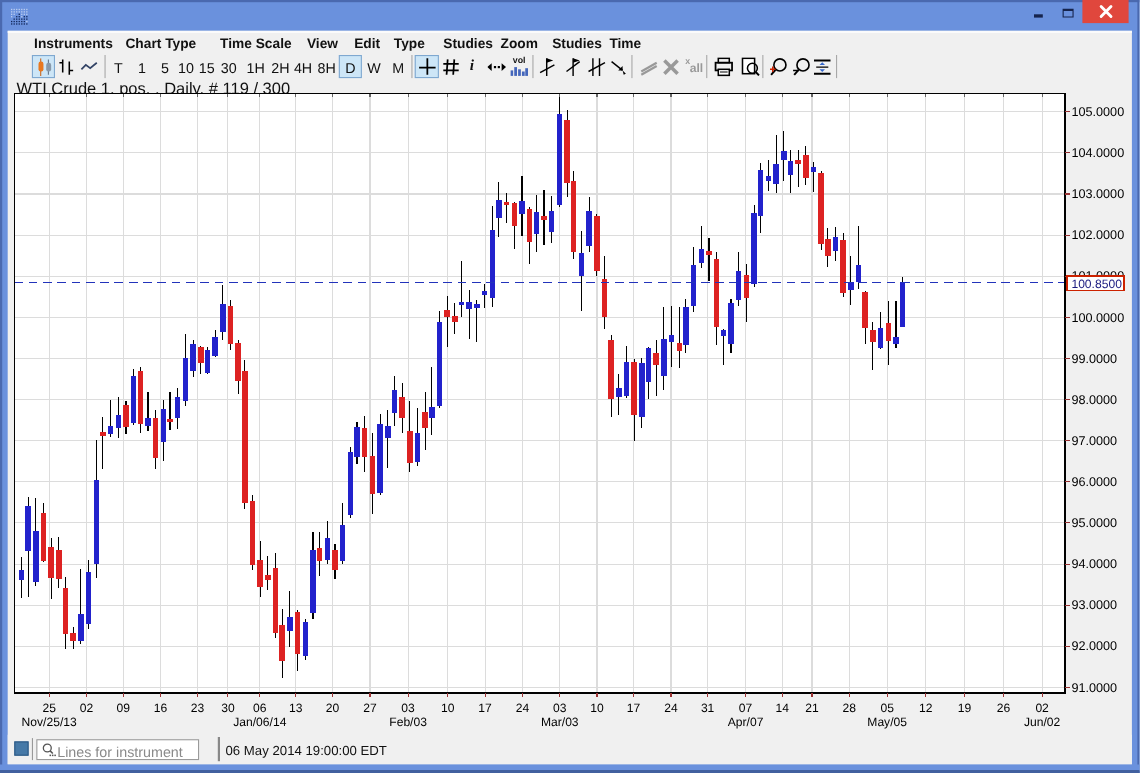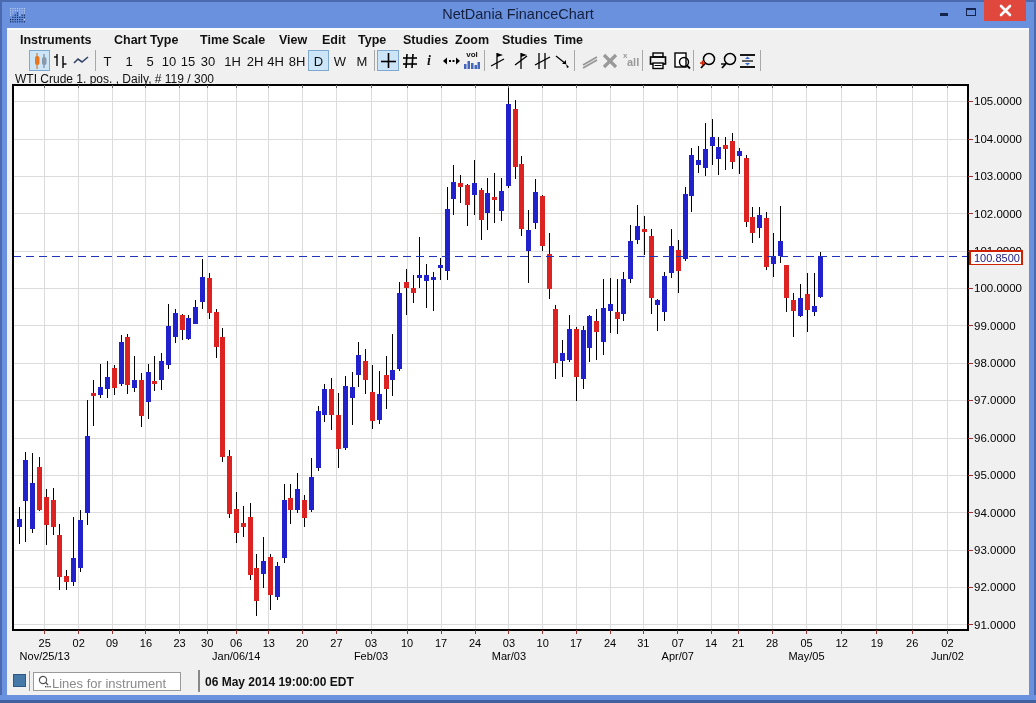--- a/index.html
+++ b/index.html
@@ -55,32 +55,31 @@
       <rect x="21.5" y="19.0" width="1.2" height="1.2" fill="#12275a" fill-opacity="1"></rect>
       <rect x="23.8" y="19.0" width="1.2" height="1.2" fill="#ffffff" fill-opacity="0.55"></rect>
       <rect x="10.0" y="21.2" width="1.2" height="1.2" fill="#12275a" fill-opacity="1"></rect>
       <rect x="12.3" y="21.2" width="1.2" height="1.2" fill="#12275a" fill-opacity="1"></rect>
       <rect x="14.6" y="21.2" width="1.2" height="1.2" fill="#12275a" fill-opacity="1"></rect>
       <rect x="16.9" y="21.2" width="1.2" height="1.2" fill="#12275a" fill-opacity="1"></rect>
       <rect x="19.2" y="21.2" width="1.2" height="1.2" fill="#12275a" fill-opacity="1"></rect>
       <rect x="21.5" y="21.2" width="1.2" height="1.2" fill="#12275a" fill-opacity="1"></rect>
       <rect x="23.8" y="21.2" width="1.2" height="1.2" fill="#12275a" fill-opacity="1"></rect>
     </svg>
-  <div style="position:absolute;left:0;top:6px;width:1036px;text-align:center;font-size:14.5px;color:#15203f">NetDania FinanceChart</div>
   <div style="position:absolute;left:940px;top:12.5px;width:8px;height:3px;background:#16244d"></div>
   <div style="position:absolute;left:966px;top:7.5px;width:10px;height:8px;border:1.4px solid #16244d;border-top:2.6px solid #16244d"></div>
   <div style="position:absolute;left:984px;top:0;width:42px;height:21px;background:#e0473d"></div>
   <svg style="position:absolute;left:999px;top:4px" width="13" height="13" viewBox="0 0 13 13">
       <path d="M2 2 L11 11 M11 2 L2 11" stroke="#ffffff" stroke-width="2.6" stroke-linecap="round"></path>
     </svg>
 
   <div style="position:absolute;left:7px;top:28px;width:1022px;height:667px;background:#f0f0f0"></div>
   <div style="position:absolute;left:7px;top:28px;width:1022px;height:2px;background:#fbfbfb"></div>
 
-  <div style="position:absolute;left:20px;top:33px;font:bold 12.5px 'Liberation Sans',sans-serif;color:#111">Instruments</div>
+  <div style="position:absolute;left:31px;top:33px;font:bold 12.5px 'Liberation Sans',sans-serif;color:#111">Instruments</div>
 <div style="position:absolute;left:114px;top:33px;font:bold 12.5px 'Liberation Sans',sans-serif;color:#111">Chart Type</div>
 <div style="position:absolute;left:200px;top:33px;font:bold 12.5px 'Liberation Sans',sans-serif;color:#111">Time Scale</div>
 <div style="position:absolute;left:279px;top:33px;font:bold 12.5px 'Liberation Sans',sans-serif;color:#111">View</div>
 <div style="position:absolute;left:322px;top:33px;font:bold 12.5px 'Liberation Sans',sans-serif;color:#111">Edit</div>
 <div style="position:absolute;left:358px;top:33px;font:bold 12.5px 'Liberation Sans',sans-serif;color:#111">Type</div>
 <div style="position:absolute;left:403px;top:33px;font:bold 12.5px 'Liberation Sans',sans-serif;color:#111">Studies</div>
 <div style="position:absolute;left:455px;top:33px;font:bold 12.5px 'Liberation Sans',sans-serif;color:#111">Zoom</div>
 <div style="position:absolute;left:502px;top:33px;font:bold 12.5px 'Liberation Sans',sans-serif;color:#111">Studies</div>
 <div style="position:absolute;left:554px;top:33px;font:bold 12.5px 'Liberation Sans',sans-serif;color:#111">Time</div>
   <div style="position:absolute;left:29px;top:50px;width:21px;height:21px;background:#cde6f7;border:1px solid #7fa8d0"></div>
@@ -201,21 +200,21 @@
       <line x1="1" y1="12" x2="6" y2="12" stroke="#000" stroke-width="1.4"></line>
     </svg>
 <svg style="position:absolute;left:739px;top:53px" width="17" height="16" viewBox="0 0 17 16">
       <line x1="1" y1="2" x2="16" y2="2" stroke="#000" stroke-width="1.8"></line>
       <line x1="1" y1="14" x2="16" y2="14" stroke="#000" stroke-width="1.8"></line>
       <line x1="3" y1="8" x2="14" y2="8" stroke="#000" stroke-width="1.2"></line>
       <path d="M8.5 3.5 L11 6 L6 6 Z" fill="#3366cc"></path>
       <path d="M8.5 12.5 L11 10 L6 10 Z" fill="#3366cc"></path>
     </svg>
 
-  <div style="position:absolute;left:15px;top:72px;font-size:12px;color:#111">WTI Crude 1. pos. , Daily, # 119 / 300</div>
+  <div style="position:absolute;left:15px;top:72px;font-size:15px;color:#111">WTI Crude 1. pos. , Daily, # 119 / 300</div>
 
   <svg width="1036" height="703" viewBox="0 0 1036 703" style="position:absolute;left:0;top:0" shape-rendering="crispEdges">
 <rect x="13" y="85" width="955" height="545" fill="#ffffff"></rect>
 <line x1="44.7" y1="85" x2="44.7" y2="630" stroke="#dcdcdc" stroke-width="1"></line>
 <line x1="78.7" y1="85" x2="78.7" y2="630" stroke="#dcdcdc" stroke-width="1"></line>
 <line x1="112.0" y1="85" x2="112.0" y2="630" stroke="#dcdcdc" stroke-width="1"></line>
 <line x1="145.9" y1="85" x2="145.9" y2="630" stroke="#dcdcdc" stroke-width="1"></line>
 <line x1="179.5" y1="85" x2="179.5" y2="630" stroke="#dcdcdc" stroke-width="1"></line>
 <line x1="207.2" y1="85" x2="207.2" y2="630" stroke="#dcdcdc" stroke-width="1"></line>
 <line x1="236.2" y1="85" x2="236.2" y2="630" stroke="#dcdcdc" stroke-width="1"></line>
@@ -626,17 +625,17 @@
   <div style="position:absolute;left:33px;top:672px;width:148px;height:19px;background:#fff;border:1px solid #9a9a9a"></div>
   <svg style="position:absolute;left:37px;top:675px" width="14" height="14" viewBox="0 0 14 14">
     <circle cx="6" cy="5" r="3.6" fill="none" stroke="#555" stroke-width="1.2"></circle>
     <line x1="8.6" y1="7.6" x2="11" y2="10" stroke="#555" stroke-width="1.4"></line>
     <rect x="8" y="11" width="1.4" height="1.4" fill="#555"></rect>
       <rect x="10.2" y="11" width="1.4" height="1.4" fill="#555"></rect>
       <rect x="12.4" y="11" width="1.4" height="1.4" fill="#555"></rect>
   </svg>
   <div style="position:absolute;left:52px;top:676px;font-size:13px;color:#8a8a8a">Lines for instrument</div>
   <div style="position:absolute;left:198px;top:670px;width:2px;height:22px;background:#888"></div>
-  <div style="position:absolute;left:205px;top:675px;font-size:12px;font-weight:bold;color:#111">06 May 2014 19:00:00 EDT</div>
+  <div style="position:absolute;left:205px;top:675px;font-size:12px;font-weight:normal;color:#111">06 May 2014 19:00:00 EDT</div>
 
   <div style="position:absolute;left:0;top:695px;width:1036px;height:8px;background:#6a91dd"></div>
   <div style="position:absolute;left:0;top:700px;width:1036px;height:3px;background:#41609f"></div>
 </div>
 
 </body></html>

